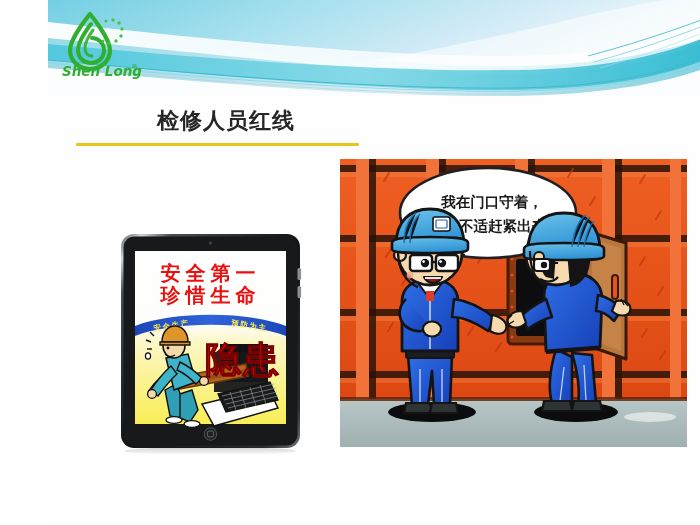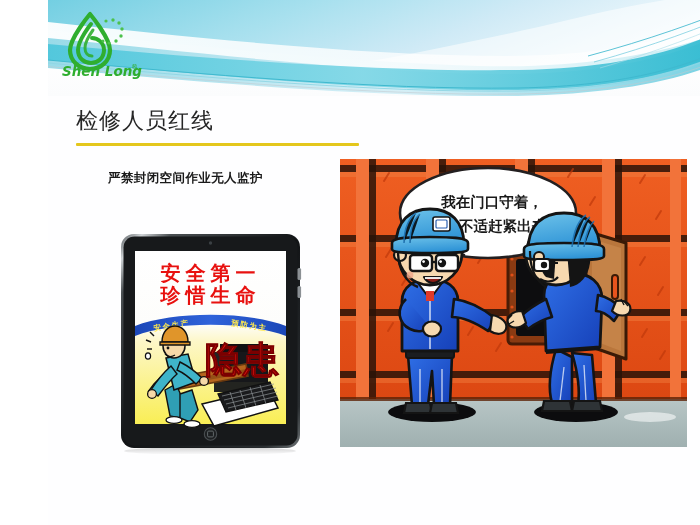--- a/index.html
+++ b/index.html
@@ -14,22 +14,22 @@
   .banner{position:absolute;left:0;top:0;width:700px;height:96px;overflow:hidden;}
   .banner svg{display:block;}
 
   
   .logo{position:absolute;left:12px;top:8px;width:86px;height:72px;}
   .logo svg{display:block;}
 
   
   .title-wrap{position:absolute;left:28px;top:108px;width:300px;}
   .title{
-    font-size:22px;line-height:26px;color:#262626;font-weight:400;
-    letter-spacing:1px;white-space:nowrap;
+    font-size:22px;line-height:26px;color:#262626;font-weight:700;
+    letter-spacing:1px;white-space:nowrap;text-align:center;
   }
   .title-rule{
     margin-top:9px;width:283px;height:3px;background:#e4c71c;border-radius:1px;
   }
 
   
   .subtitle{
     position:absolute;left:60px;top:170px;width:230px;
     font-size:12.5px;font-weight:bold;color:#1a1a1a;letter-spacing:.4px;
     white-space:nowrap;
@@ -125,21 +125,20 @@
       <text class="svgtext" x="2" y="68" font-size="13.5" font-style="italic" font-weight="bold" fill="#2fae2f">Shen Long</text>
       <text class="svgtext" x="71" y="61" font-size="7" fill="#2fae2f">®</text>
     </svg>
   </div>
 
   <div class="title-wrap">
     <div class="title">检修人员红线</div>
     <div class="title-rule"></div>
   </div>
 
-  <div class="subtitle">严禁封闭空间作业无人监护</div>
 
   <div class="tablet">
     <svg width="185" height="222" viewBox="0 0 185 222" xmlns="http://www.w3.org/2000/svg">
       <defs>
         <linearGradient id="gbezel" x1="0" y1="0" x2="1" y2="1">
           <stop offset="0" stop-color="#555a5d"></stop>
           <stop offset="0.06" stop-color="#cfd3d6"></stop>
           <stop offset="0.14" stop-color="#4a4f52"></stop>
           <stop offset="0.5" stop-color="#121416"></stop>
           <stop offset="0.9" stop-color="#2a2e31"></stop>

